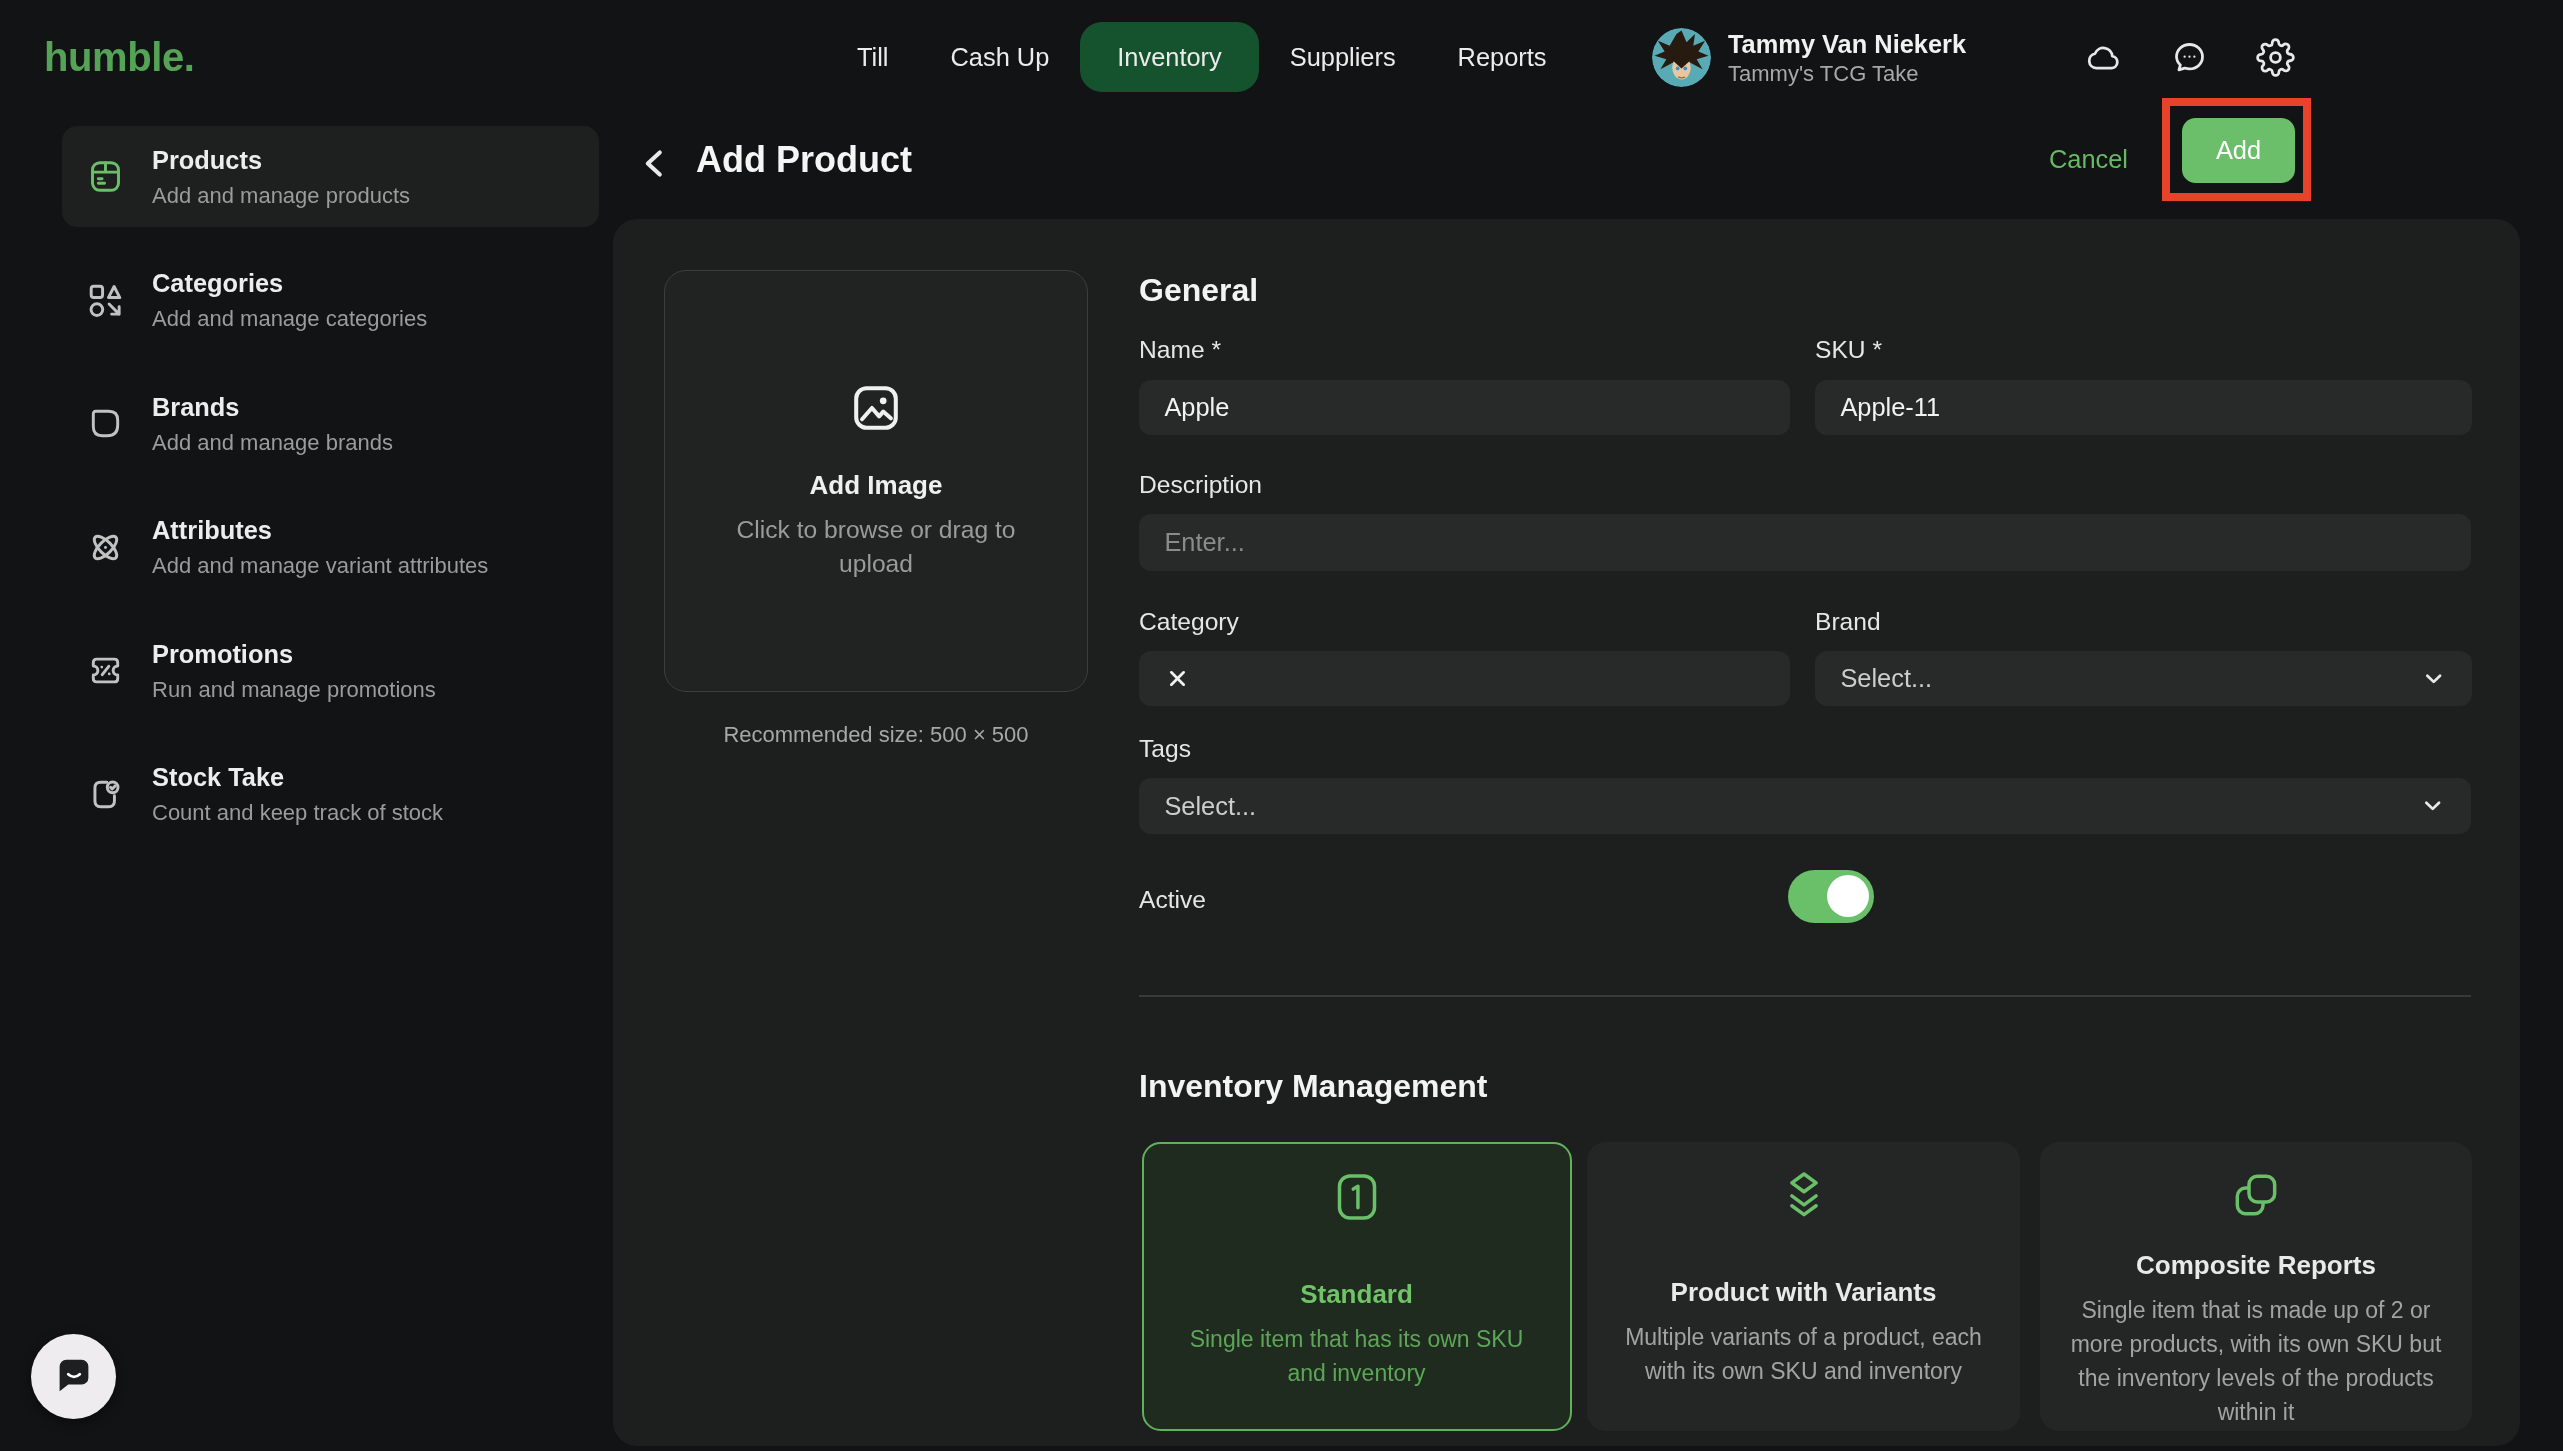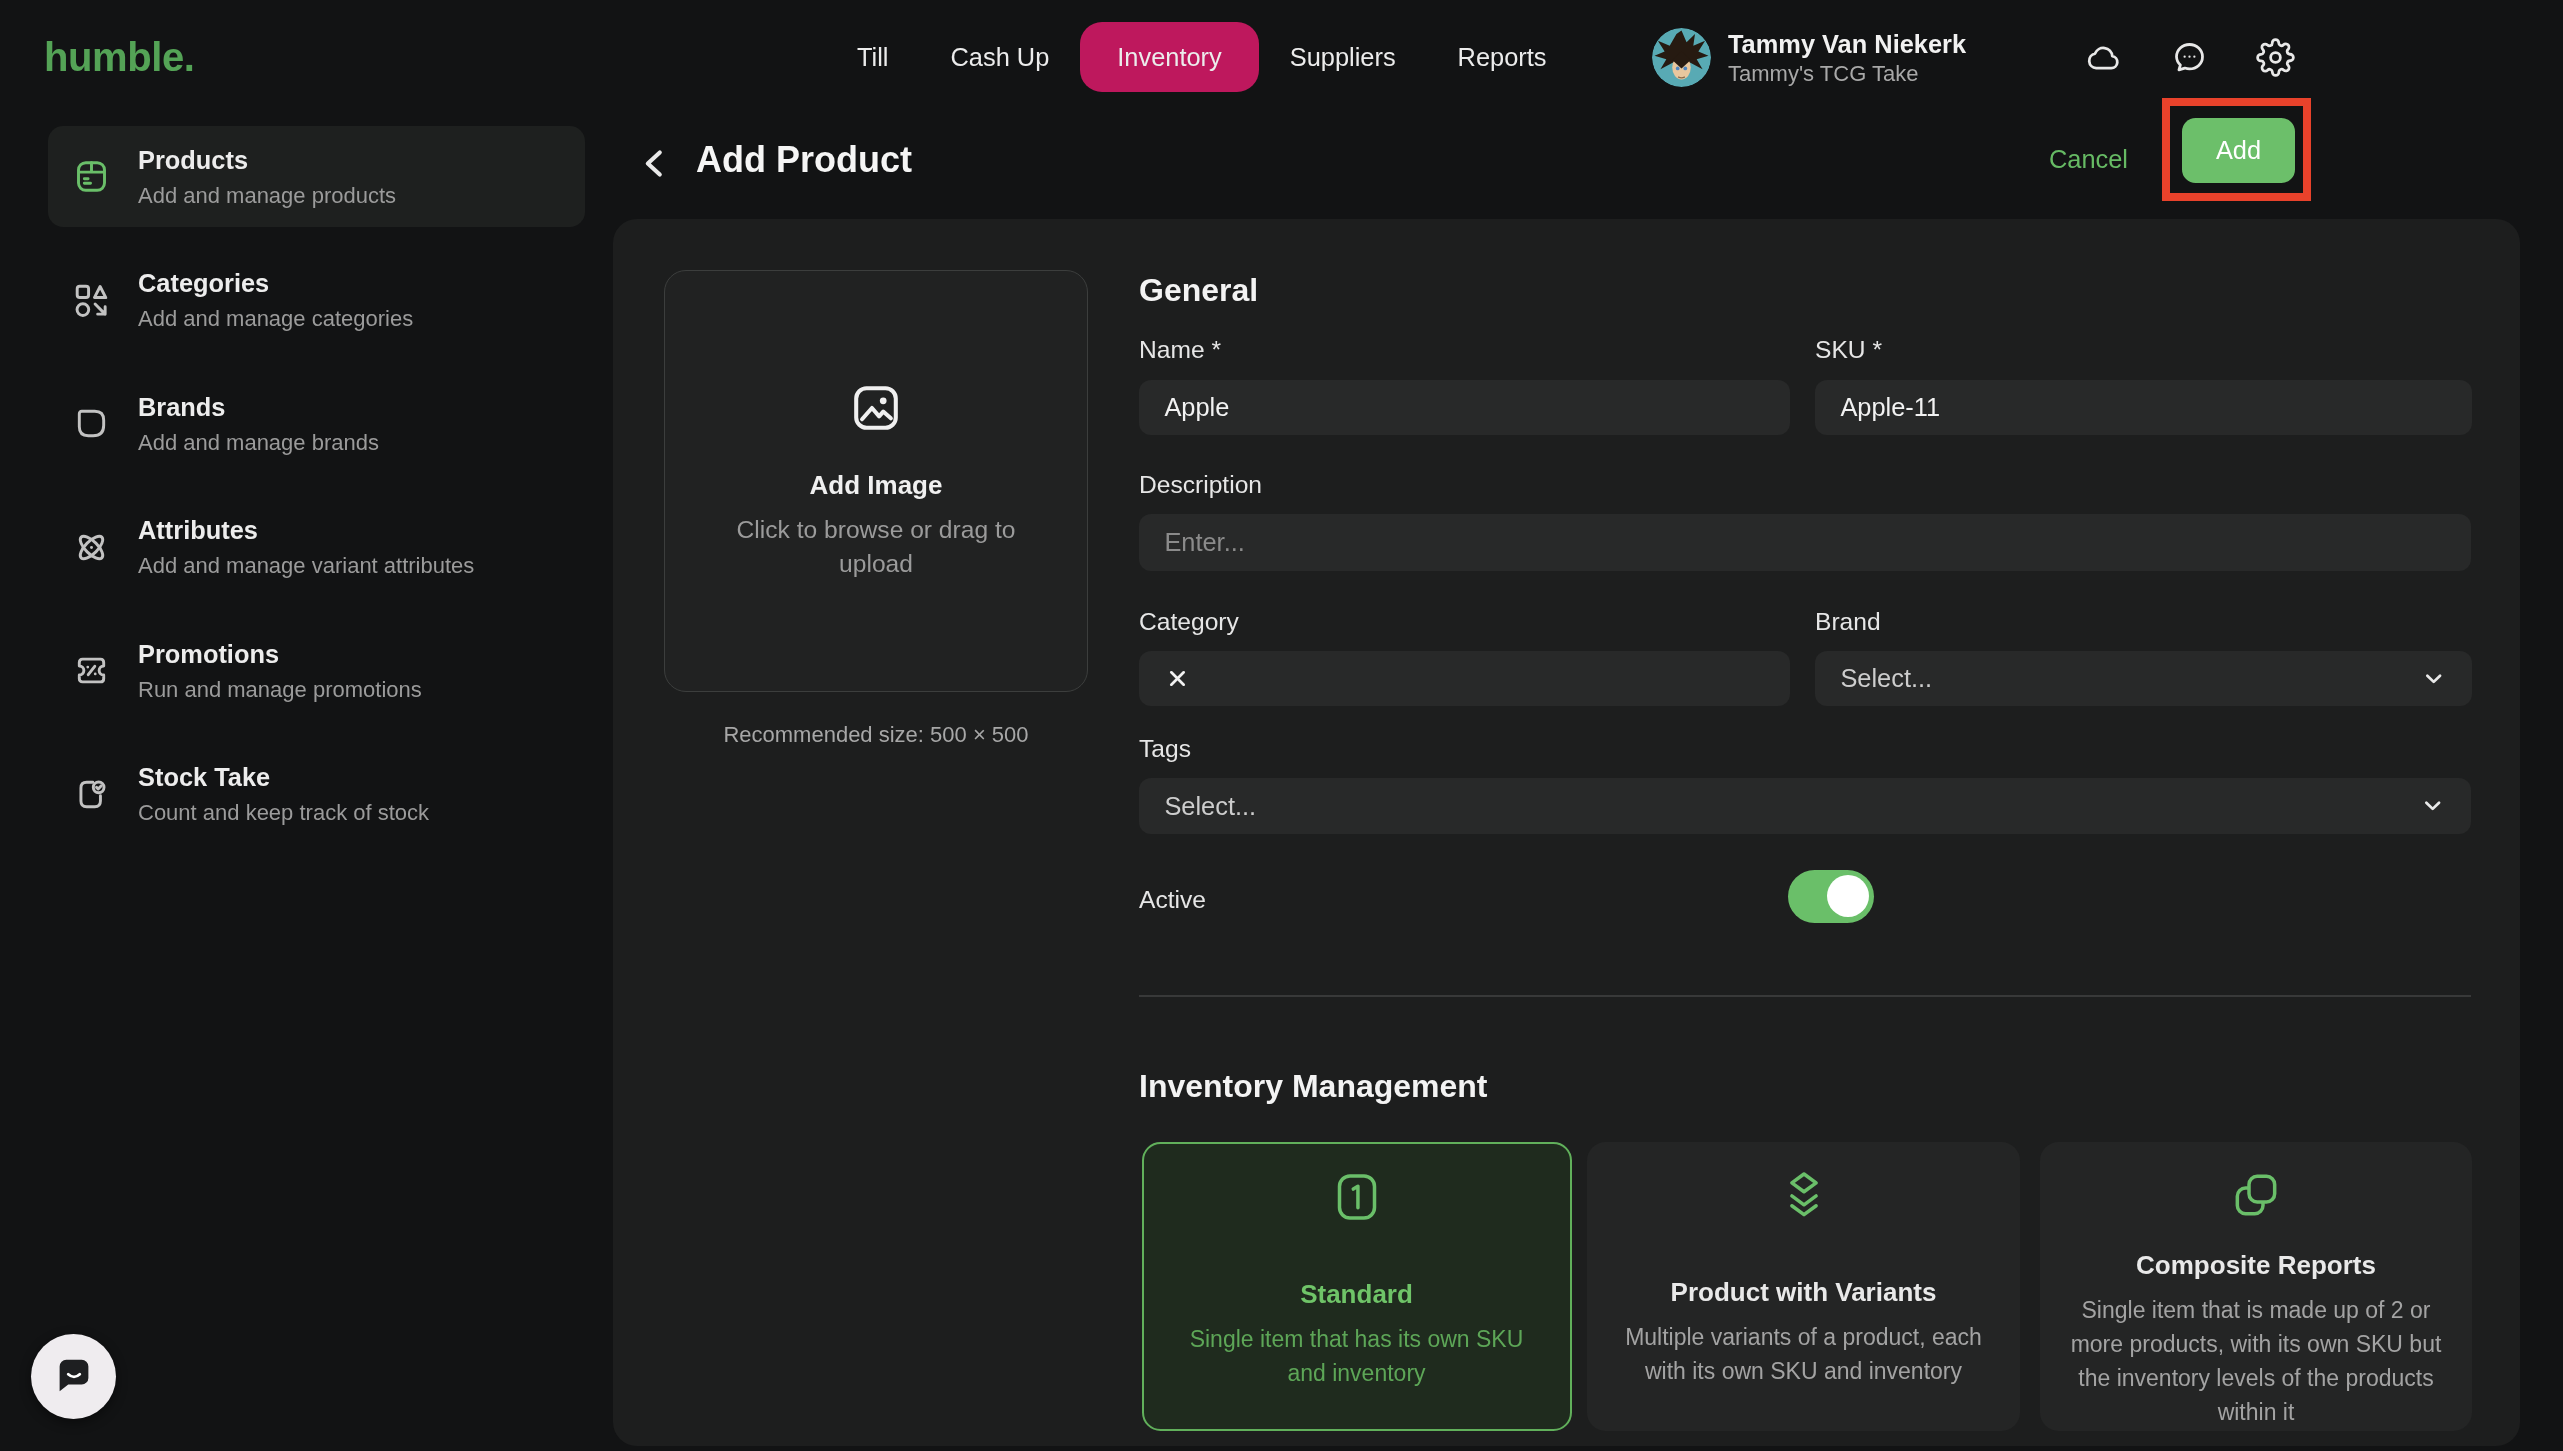--- a/index.html
+++ b/index.html
@@ -7,32 +7,32 @@
               font-family:"Liberation Sans","DejaVu Sans",sans-serif; }
   #screen { position:relative; width:2337px; height:1451px; background:#121314; }
 
   
   .topbar { position:absolute; left:0; top:0; width:100%; height:114px; }
   .logo { position:absolute; left:44px; top:0; height:114px; display:flex; align-items:center;
           font-size:40px; font-weight:800; color:#54a356; letter-spacing:-0.4px; }
   .topnav { position:absolute; left:826px; top:0; height:114px; display:flex; align-items:center; }
   .nav-item { height:70px; display:flex; align-items:center; padding:0 31px; border-radius:22px;
               color:#ececec; font-size:25.4px; background:transparent; border:none; cursor:pointer; }
-  .nav-item.active { background:#be185d; padding:0 37px; }
+  .nav-item.active { background:#14532d; padding:0 37px; }
   .top-right { position:absolute; right:42px; top:0; height:114px; display:flex; align-items:center; }
   .avatar { width:59px; height:59px; border-radius:50%; overflow:hidden; flex:0 0 auto; }
   .user-meta { margin-left:17px; margin-right:36px; width:273px; }
   .user-name { font-size:25.4px; font-weight:700; color:#f1f1f1; line-height:32px; white-space:nowrap; }
   .user-shop { font-size:22px; color:#a8a8a8; line-height:27px; }
   .icon-btn { width:39px; height:39px; margin-left:47px; background:none; border:none; color:#e8e8e8;
               display:flex; align-items:center; justify-content:center; cursor:pointer; }
   .icon-btn svg { width:39px; height:39px; }
 
   
-  .sidebar { position:absolute; left:0; top:114px; width:613px; bottom:0; padding:12px 0 0 48px; }
+  .sidebar { position:absolute; left:0; top:114px; width:613px; bottom:0; padding:12px 0 0 62px; }
   .side-item { width:537px; display:flex; align-items:center; gap:27px; padding:18.6px 24px;
                border-radius:15.3px; margin-bottom:22px; cursor:pointer; }
   .side-item.active { background:#1e201f; }
   .side-icon { width:39px; height:39px; flex:0 0 auto; color:#c2c2c2; }
   .side-item.active .side-icon { color:#6abf69; }
   .side-icon svg { width:39px; height:39px; }
   .side-title { font-size:25.4px; font-weight:700; color:#ededed; line-height:30.5px; }
   .side-sub { font-size:22px; color:#9b9b9b; line-height:27px; margin-top:6.8px; }
 
   

